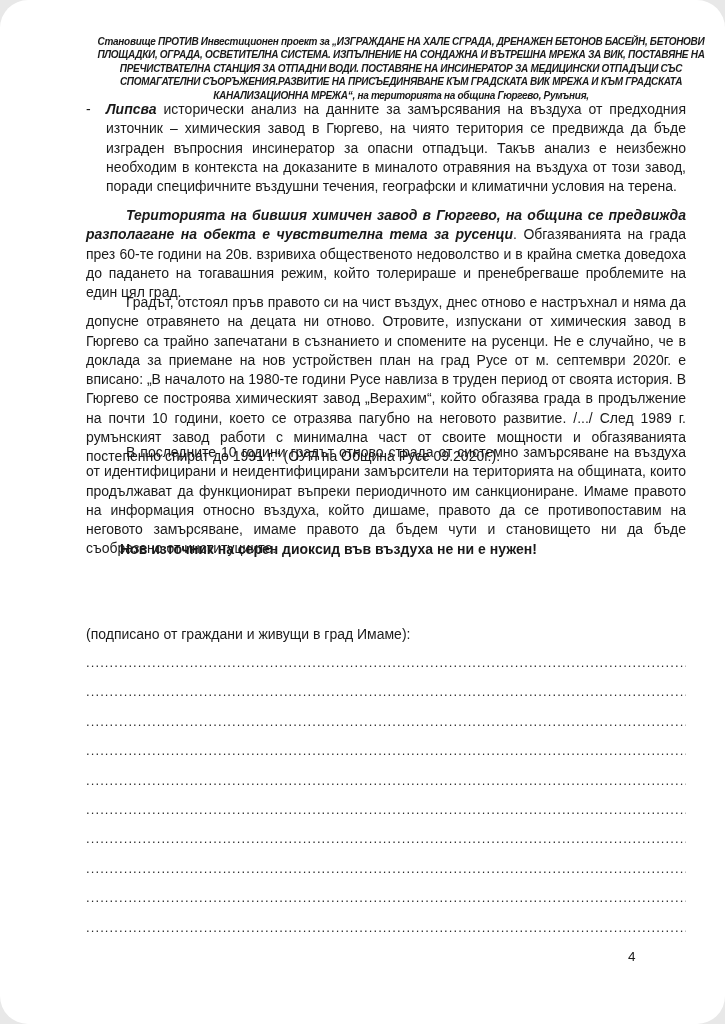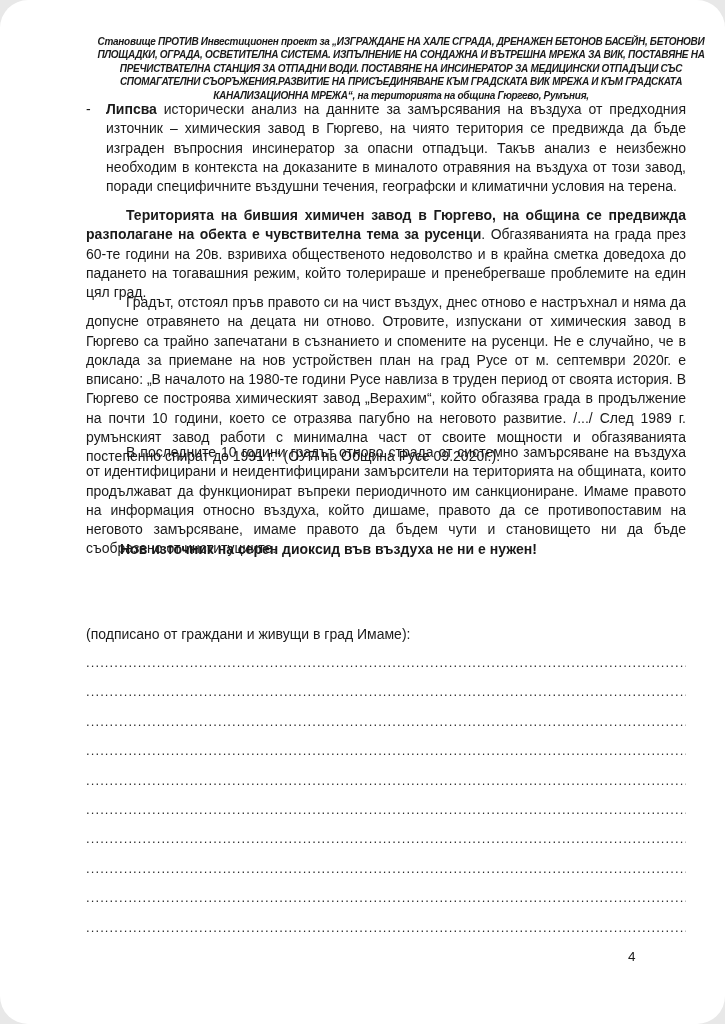--- a/index.html
+++ b/index.html
@@ -64,21 +64,21 @@
     font-size: 13px;
     letter-spacing: 1.1px;
     color: #2a2a2a;
   }
   .page-number {
     position: absolute;
     left: 628px;
     top: 949px;
     font-size: 13.5px;
   }
-  b { font-weight: bold; }
+  b { font-weight: bold; font-style: italic; }
 </style>
 </head>
 <body>
 
 <div class="page" style="color: rgb(26, 26, 26); background: rgb(255, 255, 255); border-radius: 28px;">
 
   <div class="doc-header">Становище ПРОТИВ  Инвестиционен проект за „ИЗГРАЖДАНЕ НА ХАЛЕ СГРАДА, ДРЕНАЖЕН БЕТОНОВ БАСЕЙН, БЕТОНОВИ ПЛОЩАДКИ, ОГРАДА, ОСВЕТИТЕЛНА СИСТЕМА. ИЗПЪЛНЕНИЕ НА СОНДАЖНА И ВЪТРЕШНА МРЕЖА ЗА ВИК, ПОСТАВЯНЕ НА ПРЕЧИСТВАТЕЛНА СТАНЦИЯ ЗА ОТПАДНИ ВОДИ. ПОСТАВЯНЕ НА ИНСИНЕРАТОР ЗА МЕДИЦИНСКИ ОТПАДЪЦИ СЪС СПОМАГАТЕЛНИ СЪОРЪЖЕНИЯ.РАЗВИТИЕ НА ПРИСЪЕДИНЯВАНЕ КЪМ ГРАДСКАТА ВИК МРЕЖА И КЪМ ГРАДСКАТА КАНАЛИЗАЦИОННА МРЕЖА“, на територията на  община Гюргево, Румъния,</div>
 
   <div class="block bullet-row">
     <span class="bullet-dash">-</span>

